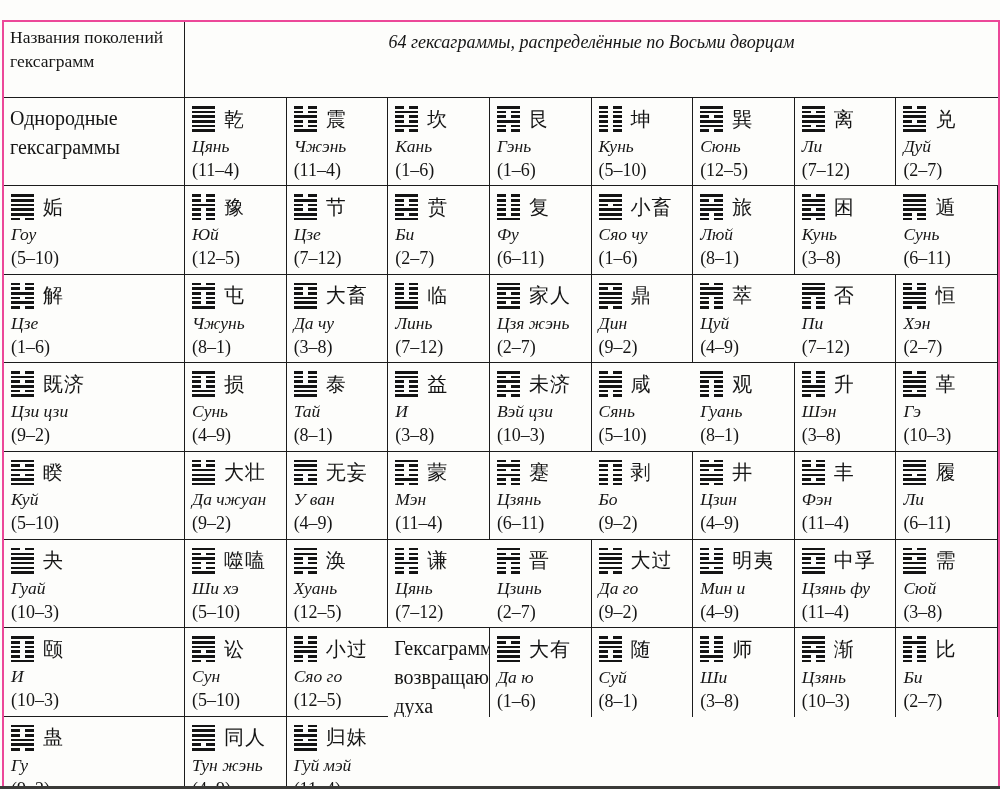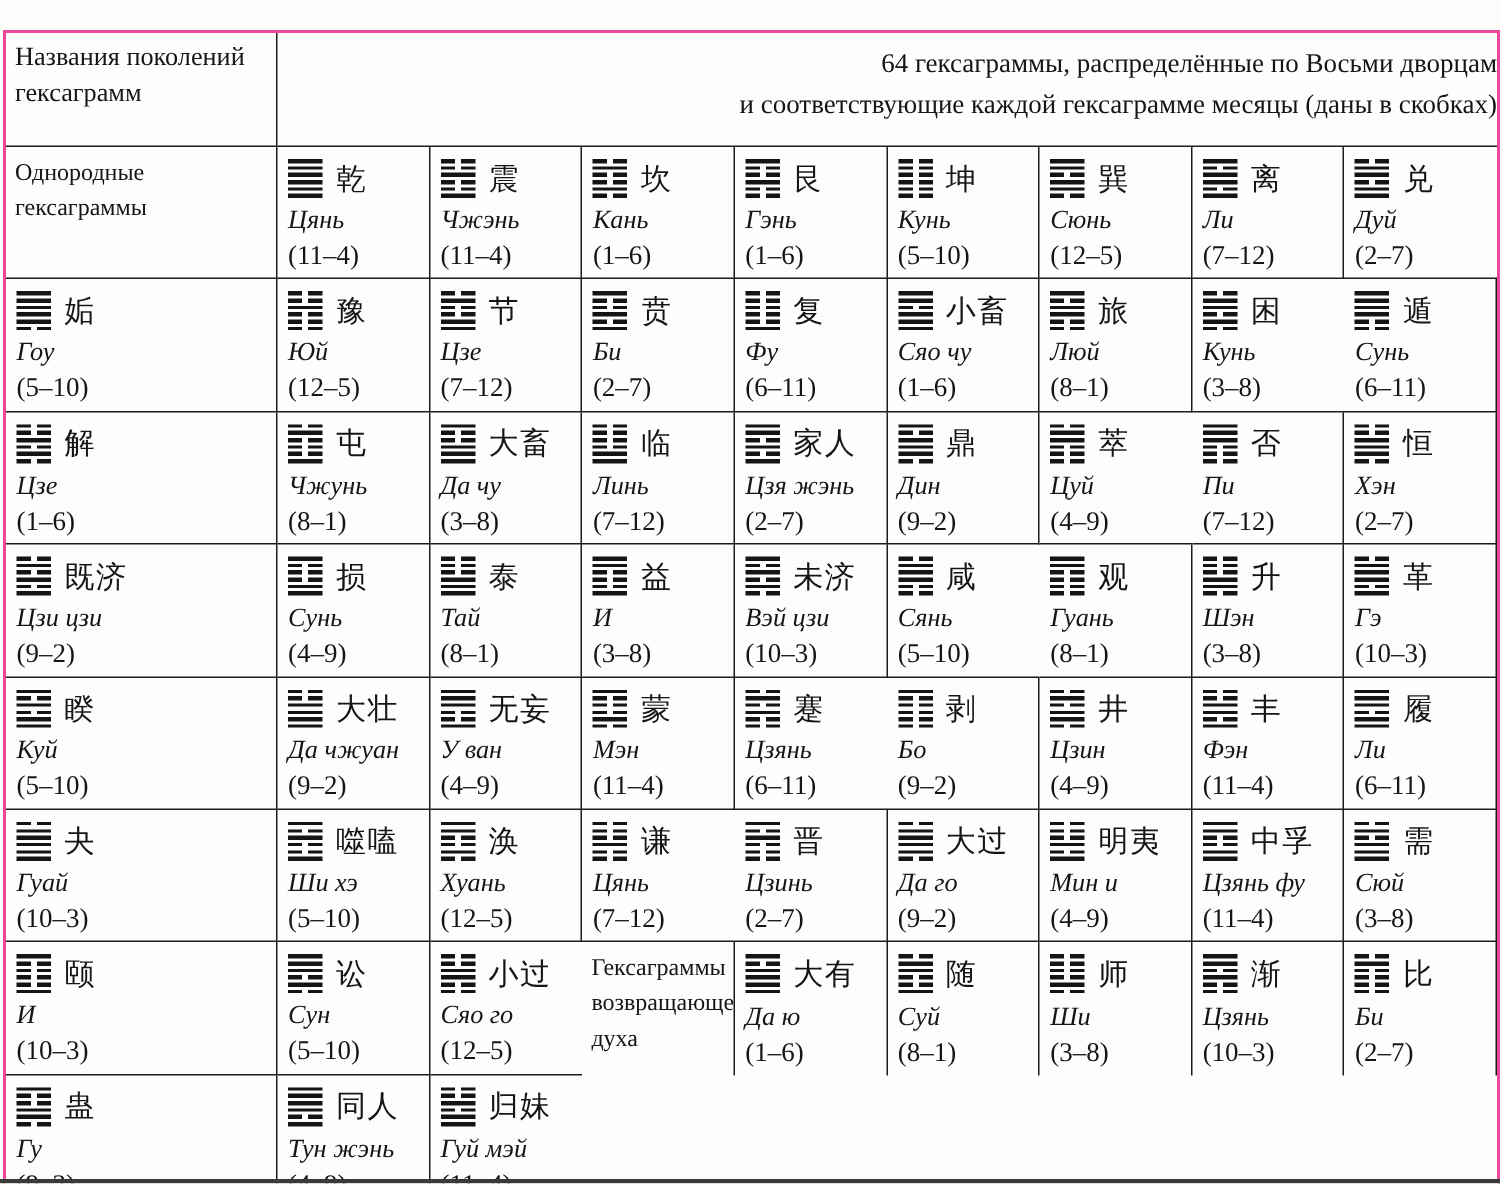--- a/index.html
+++ b/index.html
@@ -35,28 +35,29 @@
   }
   .cell.last-col { border-right: none; }
   .cell.last-row { border-bottom: none; }
   .corner-cell {
     padding: 4px 4px 0 6px;
     font-size: 17.5px;
     line-height: 1.35;
   }
   .title-cell {
     grid-column: 2 / 10;
-    text-align: right;
+    text-align: center;
     padding-top: 7px;
     font-size: 18px;
     line-height: 1.5;
+    font-style: italic;
   }
   .label-cell {
     padding: 6px 2px 12px 6px;
-    font-size: 16px;
+    font-size: 20px;
     line-height: 1.45;
   }
   .hex-cell {
     display: flex;
     flex-direction: column;
     padding: 7px 2px 4px 7px;
     justify-content: space-between;
   }
   .hex-top {
     display: flex;
@@ -103,21 +104,20 @@
   }
 </style>
 </head>
 <body>
 
 <div class="page">
   <div class="grid">
     <div class="cell corner-cell">Названия поколений гексаграмм</div>
     <div class="cell title-cell last-col">
       <div>64 гексаграммы, распределённые по Восьми дворцам</div>
-      <div>и соответствующие каждой гексаграмме месяцы (даны в скобках)</div>
     </div>
 
   <div class="cell label-cell">Однородные гексаграммы</div>
       <div class="cell hex-cell">
         <div class="hex-top">
           <div class="hexfig">
             <div class="hexline"></div>
             <div class="hexline"></div>
             <div class="hexline"></div>
             <div class="hexline"></div>

